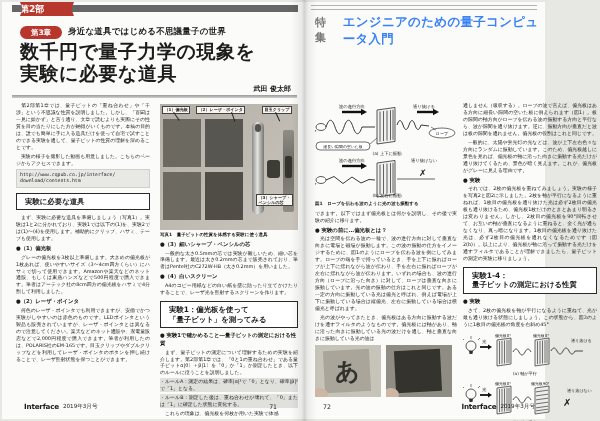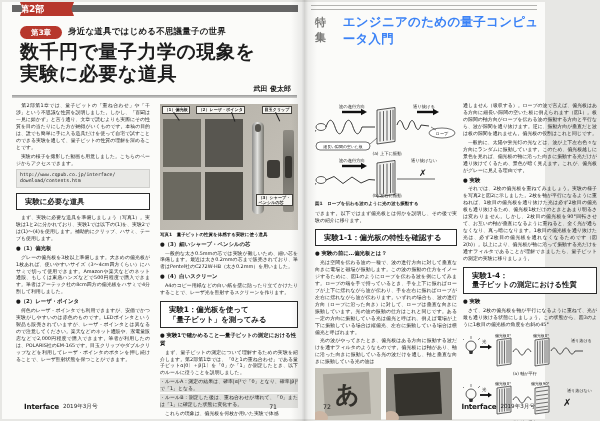--- a/index.html
+++ b/index.html
@@ -221,21 +221,20 @@
             <line x1="16" y1="2" x2="16" y2="32"></line>
           </g>
         </g>
         <line x1="82" y1="77" x2="120" y2="77" stroke="#222" stroke-width="0.7"></line>
         <text x="104" y="74" font-size="9" font-weight="bold">✗</text>
         <text x="72" y="95" font-size="4.3" text-anchor="middle">(b) 左右に振動</text>
       </svg>
       <div class="fig-cap">図1　ロープを伝わる波のように光の波も振動する</div>
 
       <p>できます。以下ではまず偏光板とは何かを説明し、その後で実験の紹介に移ります。</p>
-      <div class="box-head">実験1-1：偏光板の特性を確認する</div>
       <div class="item-head">● 実験の前に…偏光板とは？</div>
       <p>　光は空間を伝わる波の一種で、波の進行方向に対して垂直な向きに電場と磁場が振動します。この波の振動の仕方をイメージするために、図1のようにロープを伝わる波を例にしてみます。ロープの端を手で持っているとき、手を上下に振ればロープが上下に揺れながら波が伝わり、手を左右に振ればロープが左右に揺れながら波が伝わります。いずれの場合も、波の進行方向（ロープに沿った向き）に対して、ロープは垂直な向きに振動しています。光の波の振動の仕方はこれと同じです。ある一定の方向に振動している光は偏光と呼ばれ、例えば電場が上下に振動している場合は縦偏光、左右に振動している場合は横偏光と呼ばれます。</p>
       <p>　光の波がやってきたとき、偏光板はある方向に振動する波だけを通すフィルタのようなものです。偏光板には軸があり、軸に沿った向きに振動している光の波だけを通し、軸と垂直な向きに振動している光の波は</p>
 
       <div class="photo2-row">
         <div class="ph">
           <div class="ph-img ph-a">
             <div class="ph-inner">
               <span class="ph-char">あ</span>
             </div>

